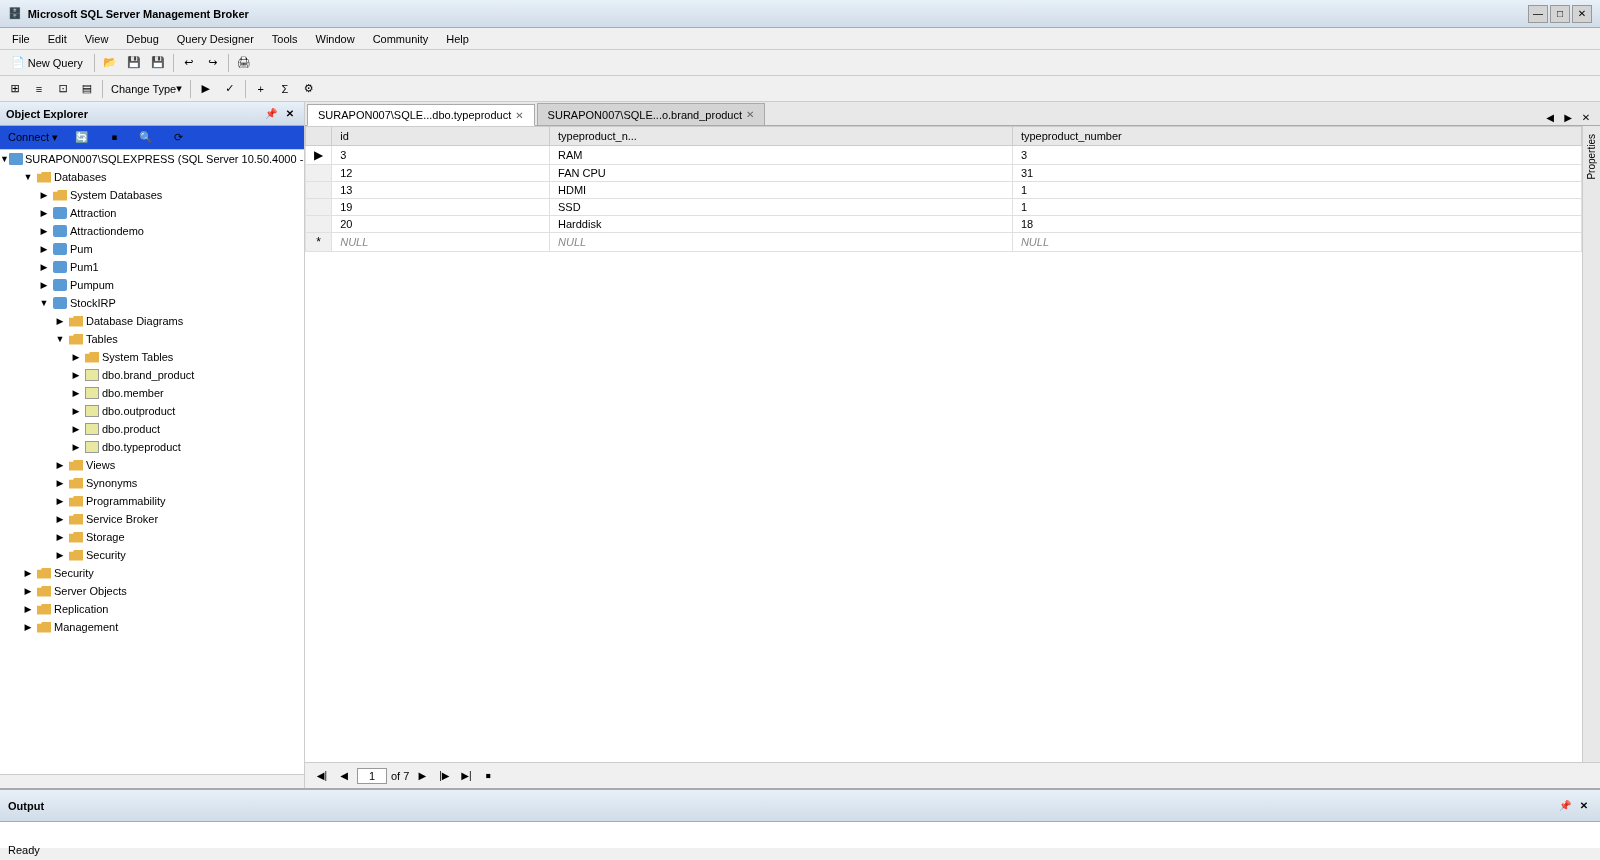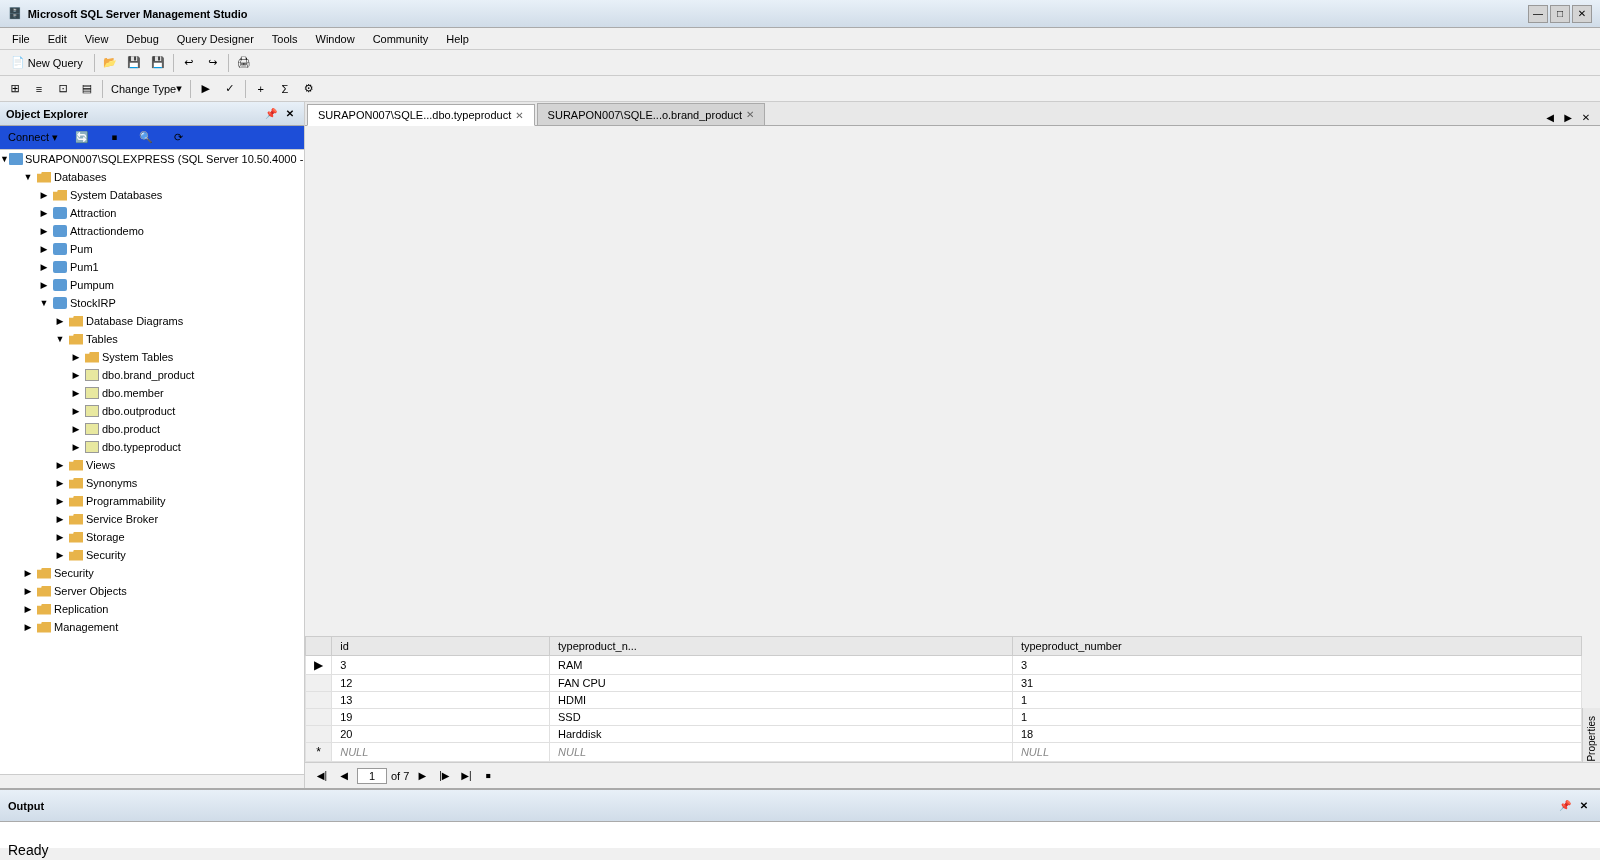--- a/index.html
+++ b/index.html
@@ -268,36 +268,36 @@
     }
 
     
     .status-bar {
       height: 22px;
       background: #f0f0f0;
       border-top: 1px solid #ccc;
       display: flex;
       align-items: center;
       padding: 0 8px;
-      font-size: 14px;
+      font-size: 11px;
     }
 
     
     .icon-db { display: inline-block; width: 14px; height: 12px; background: #5b9bd5; border-radius: 2px; position: relative; }
     .icon-folder { display: inline-block; width: 14px; height: 11px; background: #e8b44a; clip-path: polygon(0 20%, 30% 20%, 35% 0%, 100% 0%, 100% 100%, 0 100%); }
     .icon-table { display: inline-block; width: 14px; height: 12px; background: #e8e8a0; border: 1px solid #999; }
     .icon-server { display: inline-block; width: 14px; height: 12px; background: #5b9bd5; border-radius: 1px; }
   </style>
 </head>
 <body>
 
 <div class="title-bar">
   <div class="title-bar-left">
     <span>🗄️</span>
-    <span>Microsoft SQL Server Management Studio</span>
+    <span>Microsoft SQL Server Management Broker</span>
   </div>
   <div class="title-bar-right">
     <div class="title-btn">—</div>
     <div class="title-btn">□</div>
     <div class="title-btn">✕</div>
   </div>
 </div>
 
 <div class="menu-bar">
   <span class="menu-item">File</span>
@@ -610,21 +610,21 @@
             <span class="tab-close">✕</span>
           </div>
         </div>
         <div class="tabs-right">
           <div class="panel-header-btn">◀</div>
           <div class="panel-header-btn">▶</div>
           <div class="panel-header-btn">✕</div>
         </div>
       </div>
 
-      <div style="display:flex; flex:1; overflow:hidden;align-items:flex-end;">
+      <div style="display:flex; flex:1; overflow:hidden;">
         <div class="data-grid-area">
           <table class="data-grid">
             <thead>
               <tr>
                 <th class="row-indicator-th"></th>
                 <th>id</th>
                 <th>typeproduct_n...</th>
                 <th>typeproduct_number</th>
               </tr>
             </thead>

